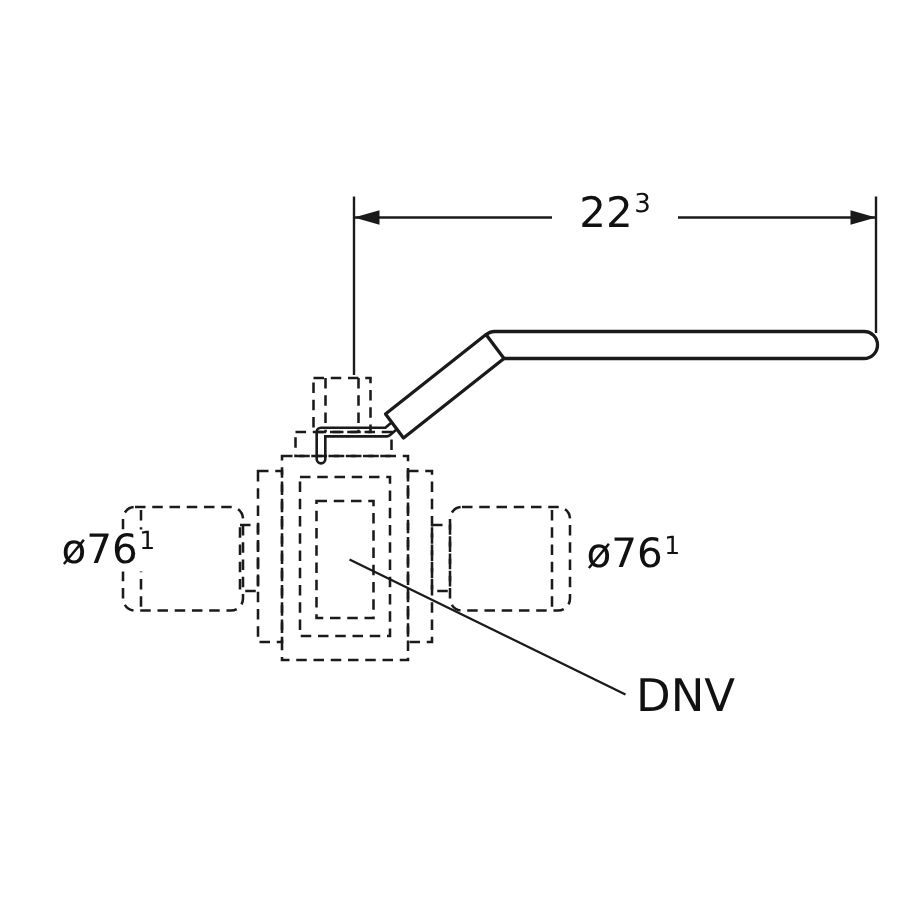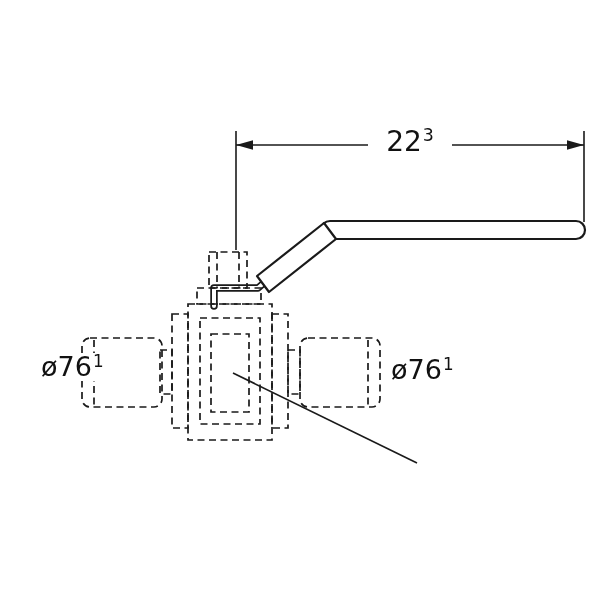--- a/index.html
+++ b/index.html
@@ -116,14 +116,15 @@
   </div>
 
   <div class="label pipe-label-left">
     <span>ø76</span><span class="sup">1</span>
   </div>
 
   <div class="label pipe-label-right">
     <span>ø76</span><span class="sup">1</span>
   </div>
 
+  <div class="label part-label">DNV</div>
 
 </div>
 
 </body></html>

